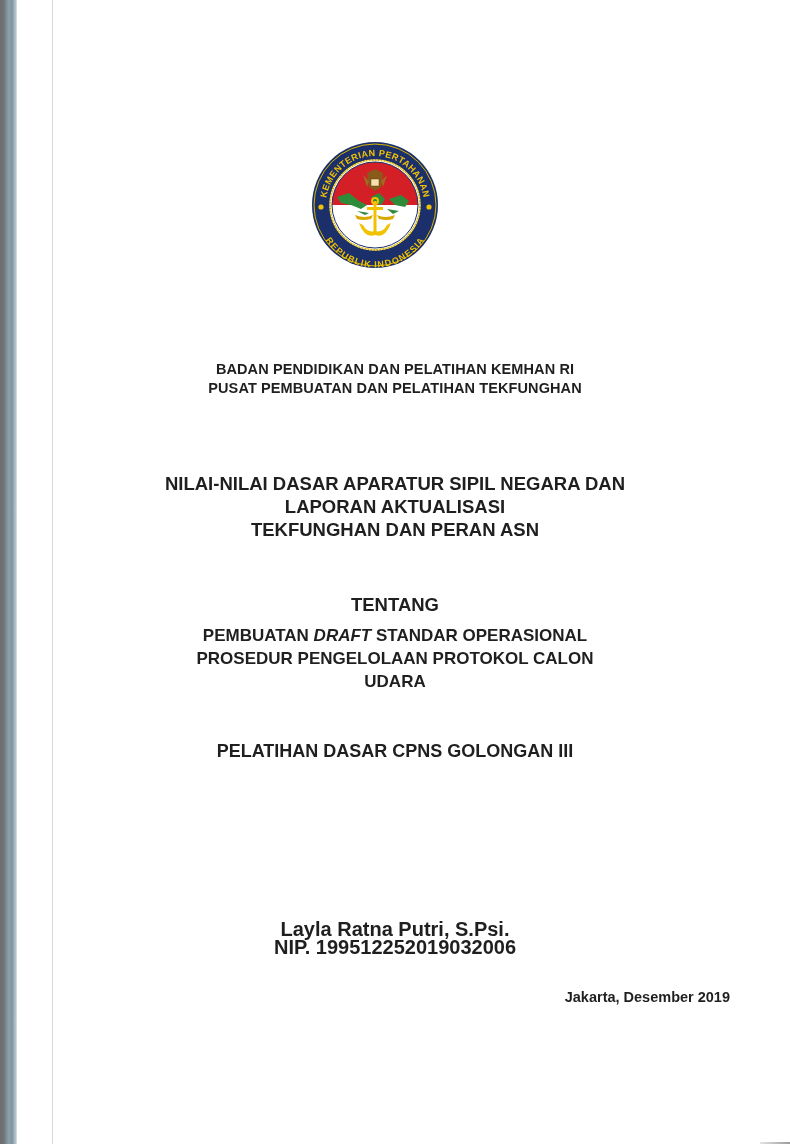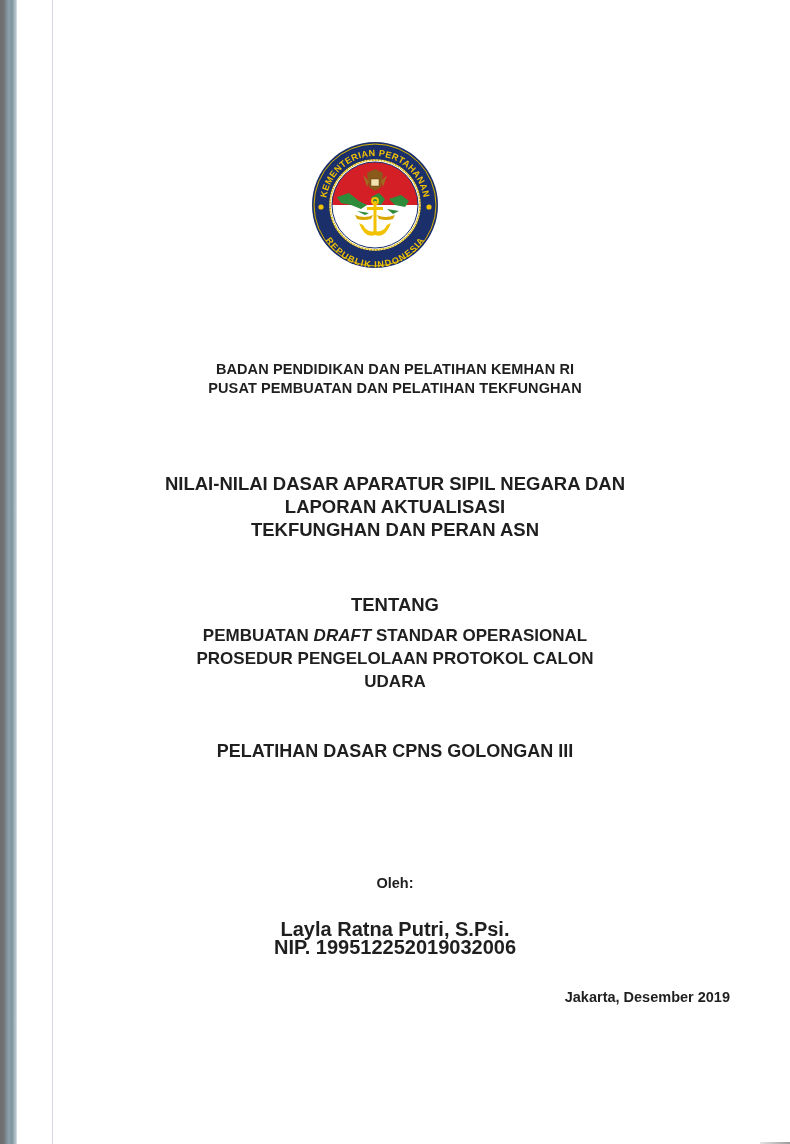--- a/index.html
+++ b/index.html
@@ -103,21 +103,20 @@
   <div class="block about">TENTANG</div>
 
   <div class="block topic">
     <span class="line"><span>PEMBUATAN </span><em>DRAFT</em><span> STANDAR OPERASIONAL</span></span>
     <span class="line">PROSEDUR PENGELOLAAN PROTOKOL CALON</span>
     <span class="line">UDARA</span>
   </div>
 
   <div class="block training">PELATIHAN DASAR CPNS GOLONGAN III</div>
 
-  <div class="block by">Oleh:</div>
 
   <div class="block author">
     <span class="line">Layla Ratna Putri, S.Psi.</span>
     <span class="line">NIP. 199512252019032006</span>
   </div>
 
   <div class="block place">Jakarta, Desember 2019</div>
 </div>
 
 </body></html>

